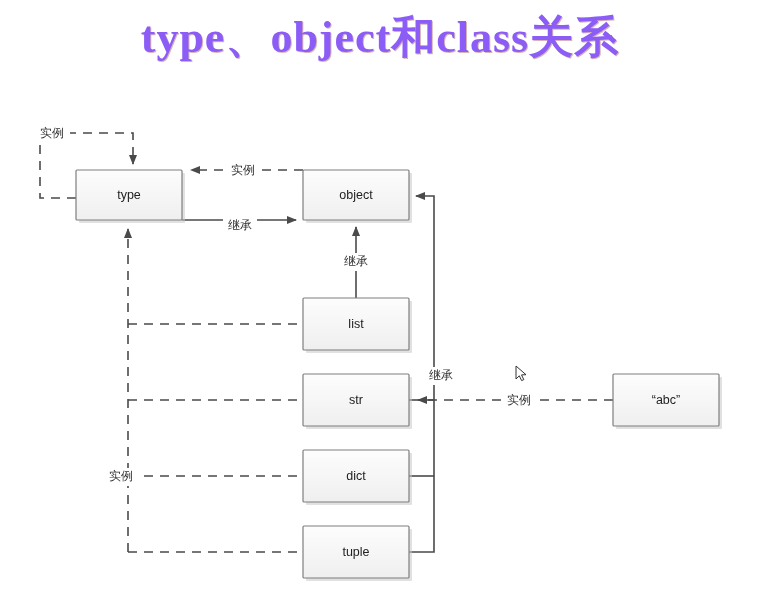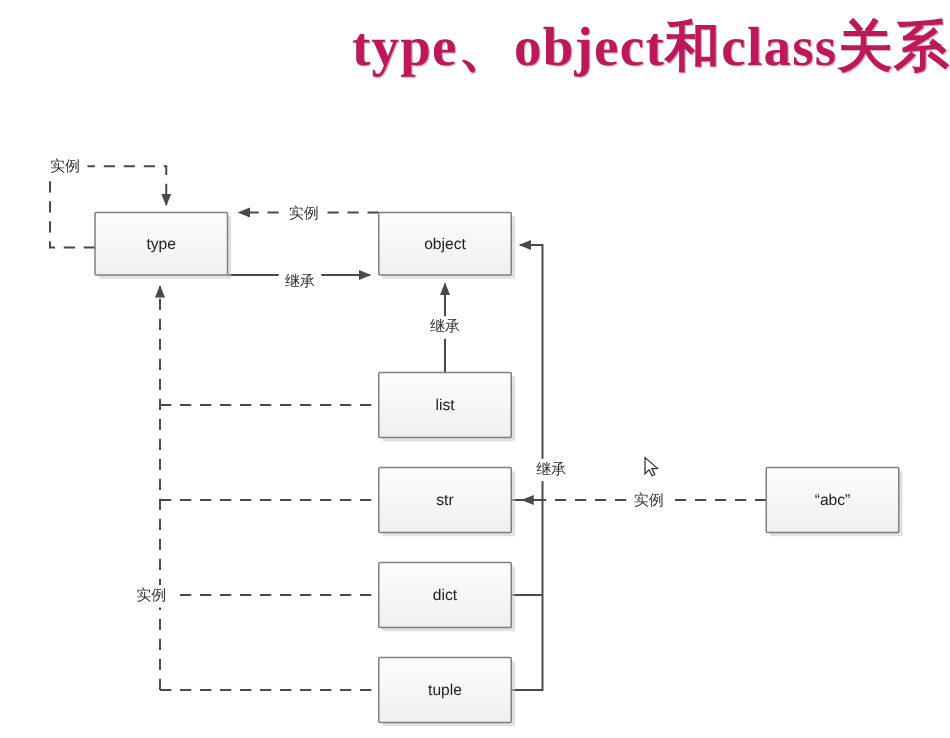--- a/index.html
+++ b/index.html
@@ -18,26 +18,26 @@
     position: absolute;
     left: 0; top: 0;
     width: 760px;
     height: 590px;
   }
   .title {
     position: absolute;
     left: 0;
     top: 8px;
     width: 760px;
-    text-align: right;
+    text-align: center;
     font-family: "Liberation Serif", "DejaVu Serif", serif;
     font-weight: bold;
     font-size: 44px;
     letter-spacing: 1px;
-    color: #be185d;
+    color: #8b5cf6;
     text-shadow: 1px 1px 0 rgba(150,40,40,0.35);
     white-space: nowrap;
     user-select: none;
   }
   svg.diagram {
     position: absolute;
     left: 0;
     top: 0;
     width: 760px;
     height: 590px;

